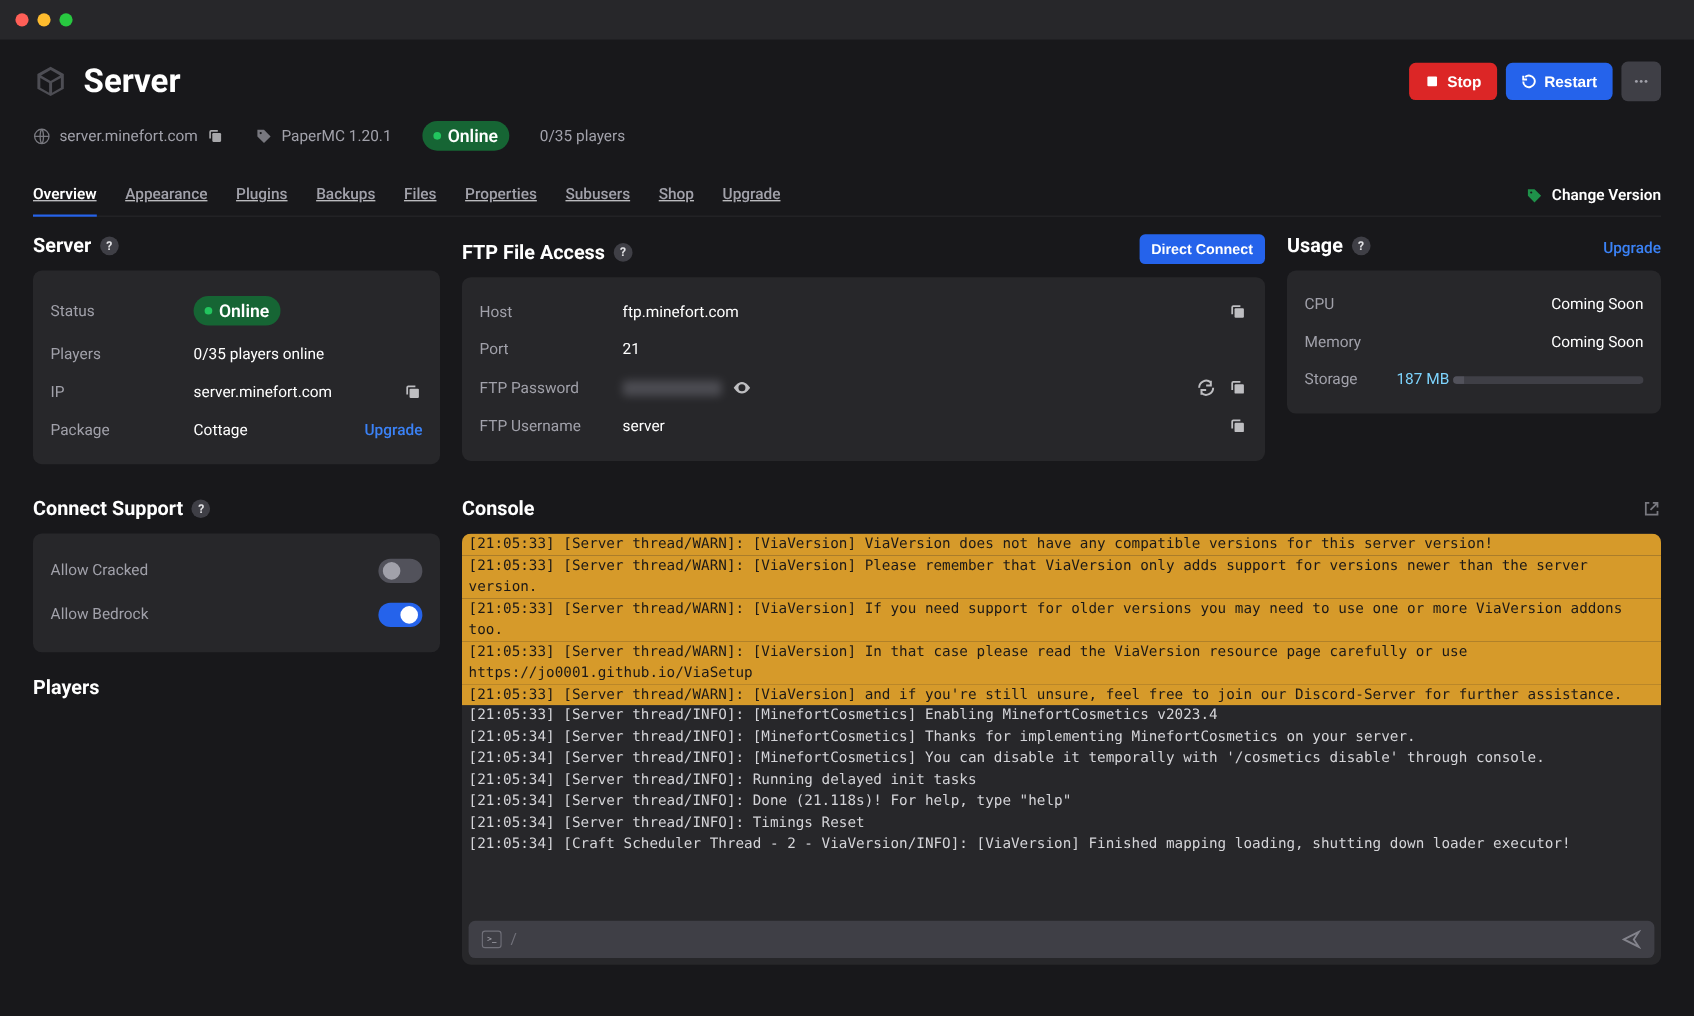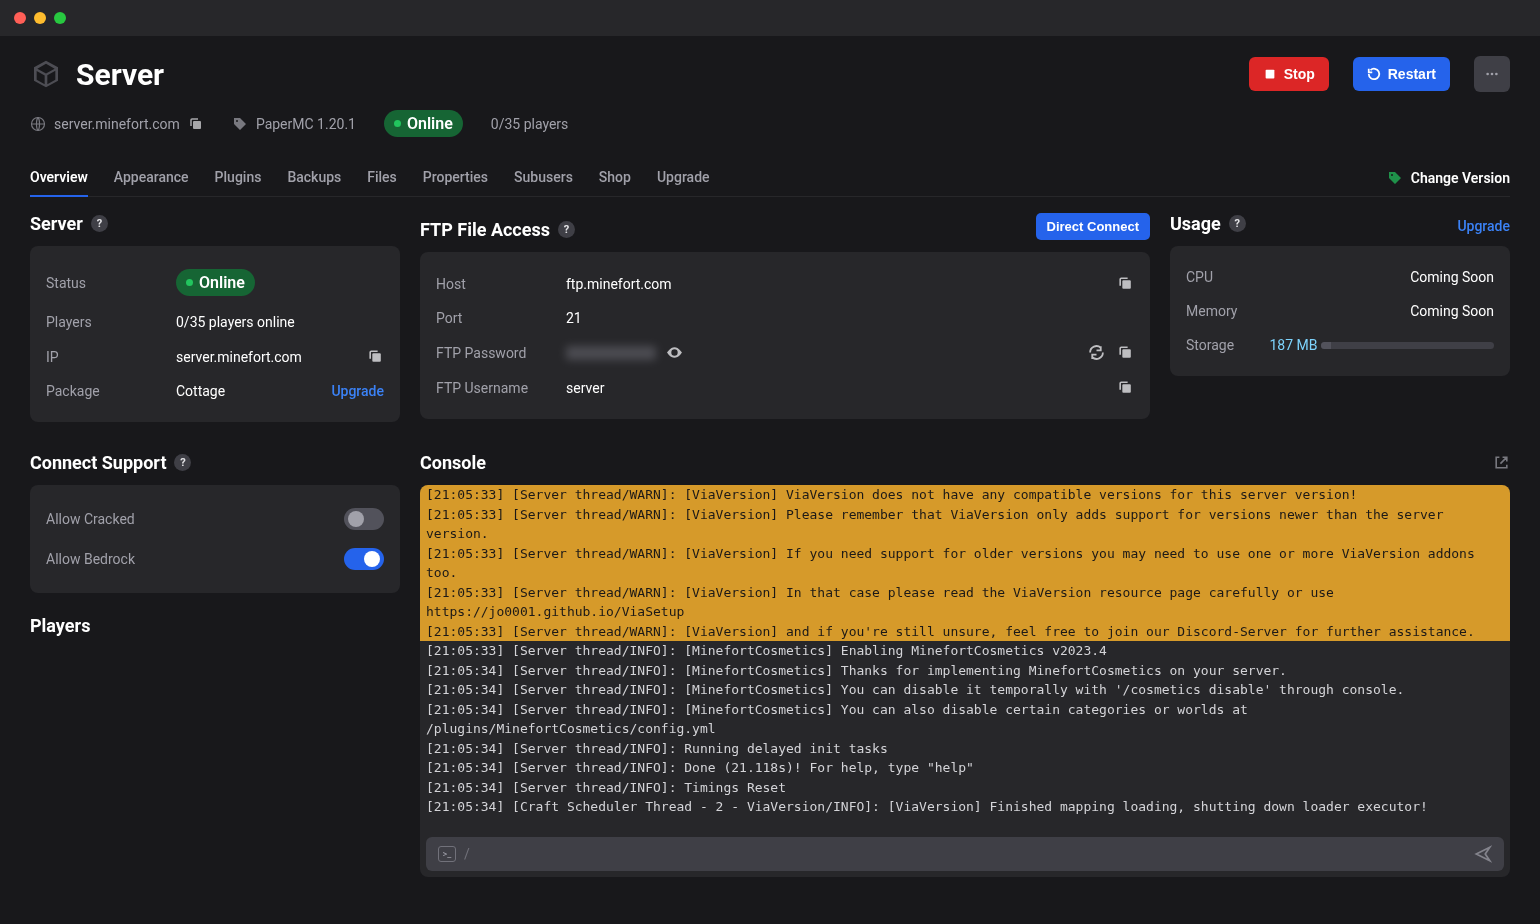--- a/index.html
+++ b/index.html
@@ -29,21 +29,21 @@
 
 .header-row {
   display: flex;
   align-items: center;
   justify-content: space-between;
   margin-bottom: 18px;
 }
 .title-group { display: flex; align-items: center; gap: 14px; }
 .server-icon { width: 32px; height: 32px; opacity: 0.6; }
 .page-title { font-size: 30px; font-weight: 700; color: #fff; }
-.header-actions { display: flex; gap: 24px; align-items: center; padding-left: 12px; }
+.header-actions { display: flex; gap: 8px; align-items: center; padding-left: 12px; }
 .btn {
   display: inline-flex; align-items: center; gap: 7px;
   padding: 9px 14px; border-radius: 6px; font-size: 14px; font-weight: 600;
   border: none; cursor: pointer; color: #fff;
 }
 .btn-red { background: #dc2626; }
 .btn-blue { background: #2563eb; }
 .btn-gray { background: #3f3f46; width: 36px; height: 36px; justify-content: center; padding: 0;}
 .btn svg { width: 14px; height: 14px; }
 
@@ -57,21 +57,21 @@
   background: #166534; color: #fff; font-size: 16px; font-weight: 600;
   padding: 4px 10px; border-radius: 999px;
 }
 .dot-green { width: 7px; height: 7px; background: #22c55e; border-radius: 50%; }
 .icon-sm { width: 16px; height: 16px; opacity: 0.7; flex-shrink: 0; }
 
 .tabs-row {
   display: flex; justify-content: space-between; align-items: center;
   border-bottom: 1px solid #27272a; margin-bottom: 16px;
 }
-.tabs { display: flex; gap: 26px; }
+.tabs { display: flex; gap: 26px; text-decoration: underline; }
 .tab {
   padding: 10px 0; color: #a1a1aa; font-size: 14px; font-weight: 500;
   cursor: pointer; border-bottom: 2px solid transparent;
   margin-bottom: -1px;
 }
 .tab.active { color: #fff; border-bottom-color: #2563eb; font-weight: 600; }
 .change-version { display: flex; align-items: center; gap: 8px; color: #fff; font-size: 14px; font-weight: 600; cursor: pointer;}
 .tag-icon-g { color: #22c55e; }
 
 .grid {
@@ -423,21 +423,20 @@
       <div class="console">
         <div class="console-body" id="console-body">
             <div class="log-line log-warn">[21:05:33] [Server thread/WARN]: [ViaVersion] ViaVersion does not have any compatible versions for this server version!</div>
             <div class="log-line log-warn">[21:05:33] [Server thread/WARN]: [ViaVersion] Please remember that ViaVersion only adds support for versions newer than the server version.</div>
             <div class="log-line log-warn">[21:05:33] [Server thread/WARN]: [ViaVersion] If you need support for older versions you may need to use one or more ViaVersion addons too.</div>
             <div class="log-line log-warn">[21:05:33] [Server thread/WARN]: [ViaVersion] In that case please read the ViaVersion resource page carefully or use https://jo0001.github.io/ViaSetup</div>
             <div class="log-line log-warn">[21:05:33] [Server thread/WARN]: [ViaVersion] and if you're still unsure, feel free to join our Discord-Server for further assistance.</div>
             <div class="log-line log-info">[21:05:33] [Server thread/INFO]: [MinefortCosmetics] Enabling MinefortCosmetics v2023.4</div>
             <div class="log-line log-info">[21:05:34] [Server thread/INFO]: [MinefortCosmetics] Thanks for implementing MinefortCosmetics on your server.</div>
             <div class="log-line log-info">[21:05:34] [Server thread/INFO]: [MinefortCosmetics] You can disable it temporally with '/cosmetics disable' through console.</div>
-            <div class="log-line log-info">[21:05:34] [Server thread/INFO]: [MinefortCosmetics] You can also disable certain categories or worlds at /plugins/MinefortCosmetics/config.yml</div>
             <div class="log-line log-info">[21:05:34] [Server thread/INFO]: Running delayed init tasks</div>
             <div class="log-line log-info">[21:05:34] [Server thread/INFO]: Done (21.118s)! For help, type "help"</div>
             <div class="log-line log-info">[21:05:34] [Server thread/INFO]: Timings Reset</div>
             <div class="log-line log-info">[21:05:34] [Craft Scheduler Thread - 2 - ViaVersion/INFO]: [ViaVersion] Finished mapping loading, shutting down loader executor!</div>
           </div>
         <div class="console-input-row">
           <span class="console-prompt-icon">&gt;_</span>
           <span class="slash">/</span>
           <input type="text" style="">
           <svg class="send-icon" viewBox="0 0 16 16" fill="none" stroke="#a1a1aa" stroke-width="1.5">

